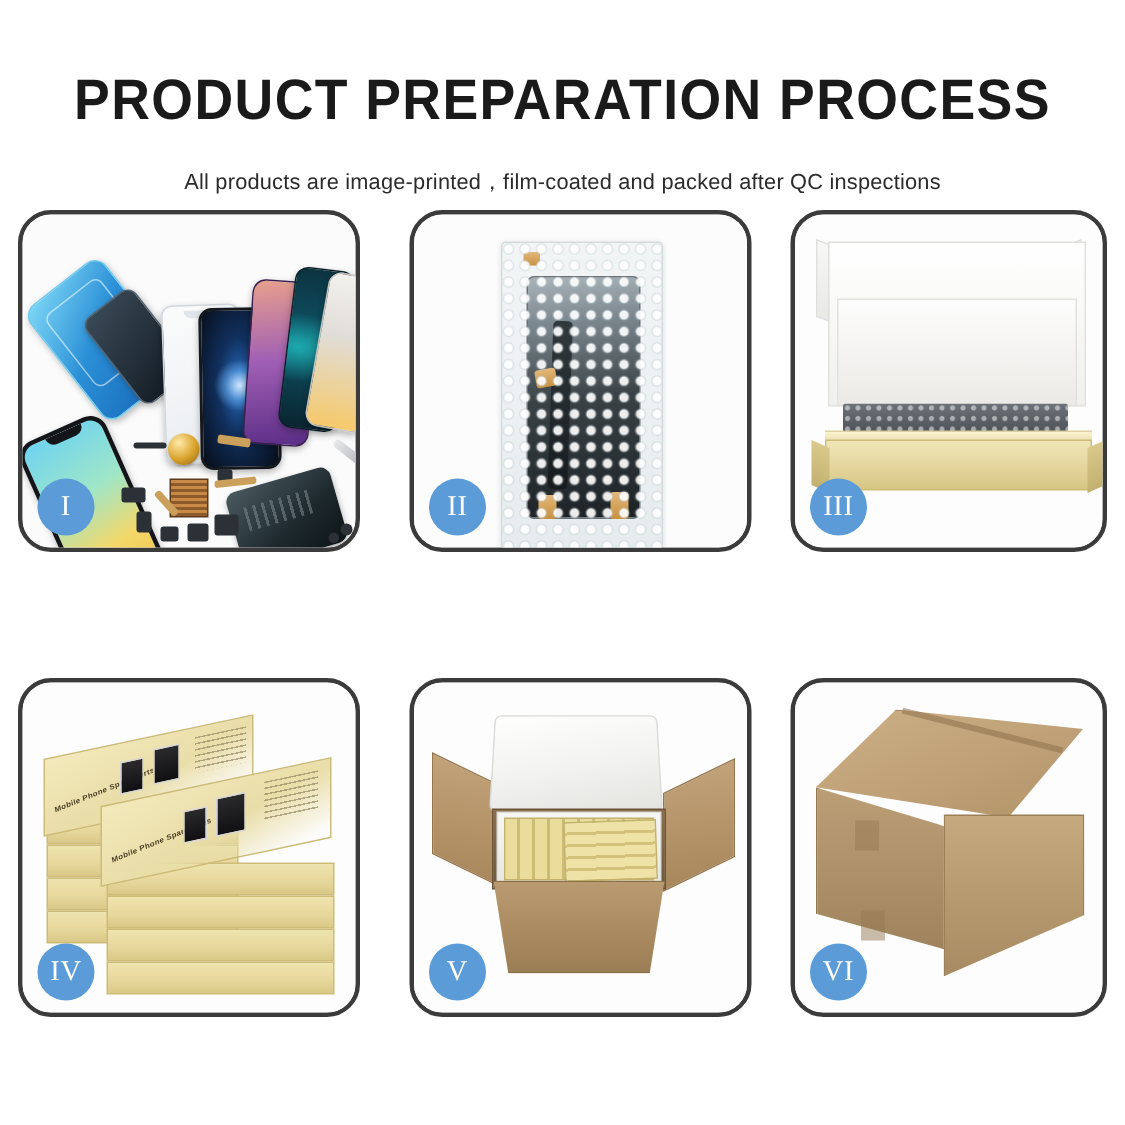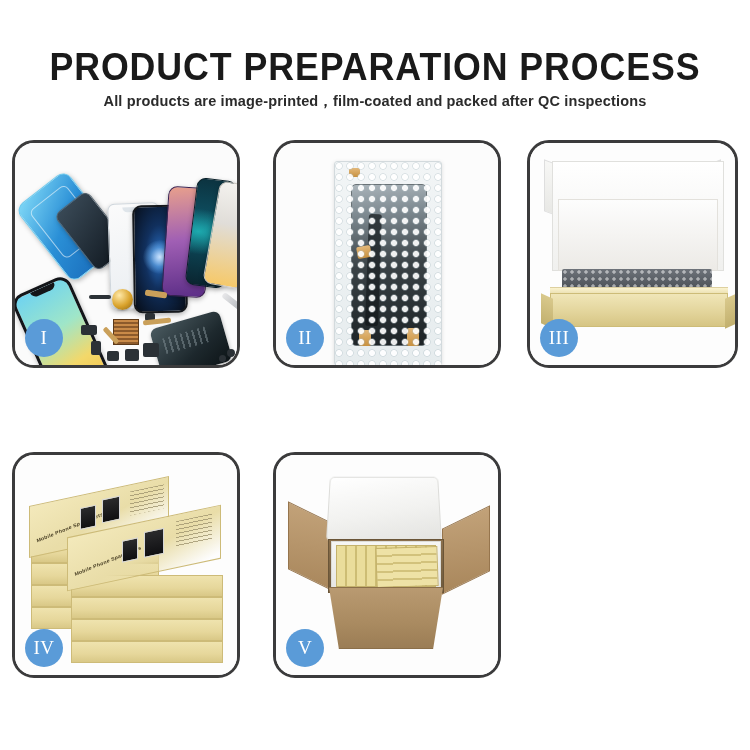--- a/index.html
+++ b/index.html
@@ -16,22 +16,22 @@
   .title {
     font-family: "Liberation Sans", sans-serif;
     font-size: 38px; font-weight: 700; color: #1a1a1a;
     letter-spacing: 1.0px; line-height: 1;
     margin-top: 48px;
     transform: scaleX(0.94); transform-origin: center;
     white-space: nowrap;
   }
   .subtitle {
     font-family: "Liberation Sans", sans-serif;
-    font-size: 14.5px; font-weight: 700; color: #2b2b2b;
-    margin-top: 6px; letter-spacing: 0.15px; white-space: nowrap;
+    font-size: 14.5px; font-weight: 400; color: #2b2b2b;
+    margin-top: 26px; letter-spacing: 0.15px; white-space: nowrap;
   }
 
   
   .grid { position: absolute; left: 0; top: 0; width: 750px; height: 750px; }
   .panel {
     position: absolute;
     border: 3.2px solid #3b3b3c;
     border-radius: 22px;
     background: #fdfdfd;
     overflow: hidden;
@@ -452,15 +452,27 @@
         <div class="foamLid"></div>
         <div class="cartonInner"></div>
         <div class="foamLiner"></div>
         <div class="yellowStrips"></div>
         <div class="yellowStrips2"></div>
         <div class="cartonFront"></div>
       </div>
       <div class="badge">V</div>
     </div>
 
+    <div class="panel" style="left:527px; top:452px; width:211px; height:226px;">
+      <div class="stage">
+        <div class="p6bg"></div>
+        <div class="c6-topShape"></div>
+        <div class="c6-left"></div>
+        <div class="c6-right"></div>
+        <div class="c6-seam"></div>
+        <div class="c6-tape" style="left:40px; top:92px; width:16px; height:20px;"></div>
+        <div class="c6-tape" style="left:44px; top:152px; width:16px; height:20px;"></div>
+      </div>
+      <div class="badge">VI</div>
+    </div>
 
   </div>
 </div>
 
 </body></html>

